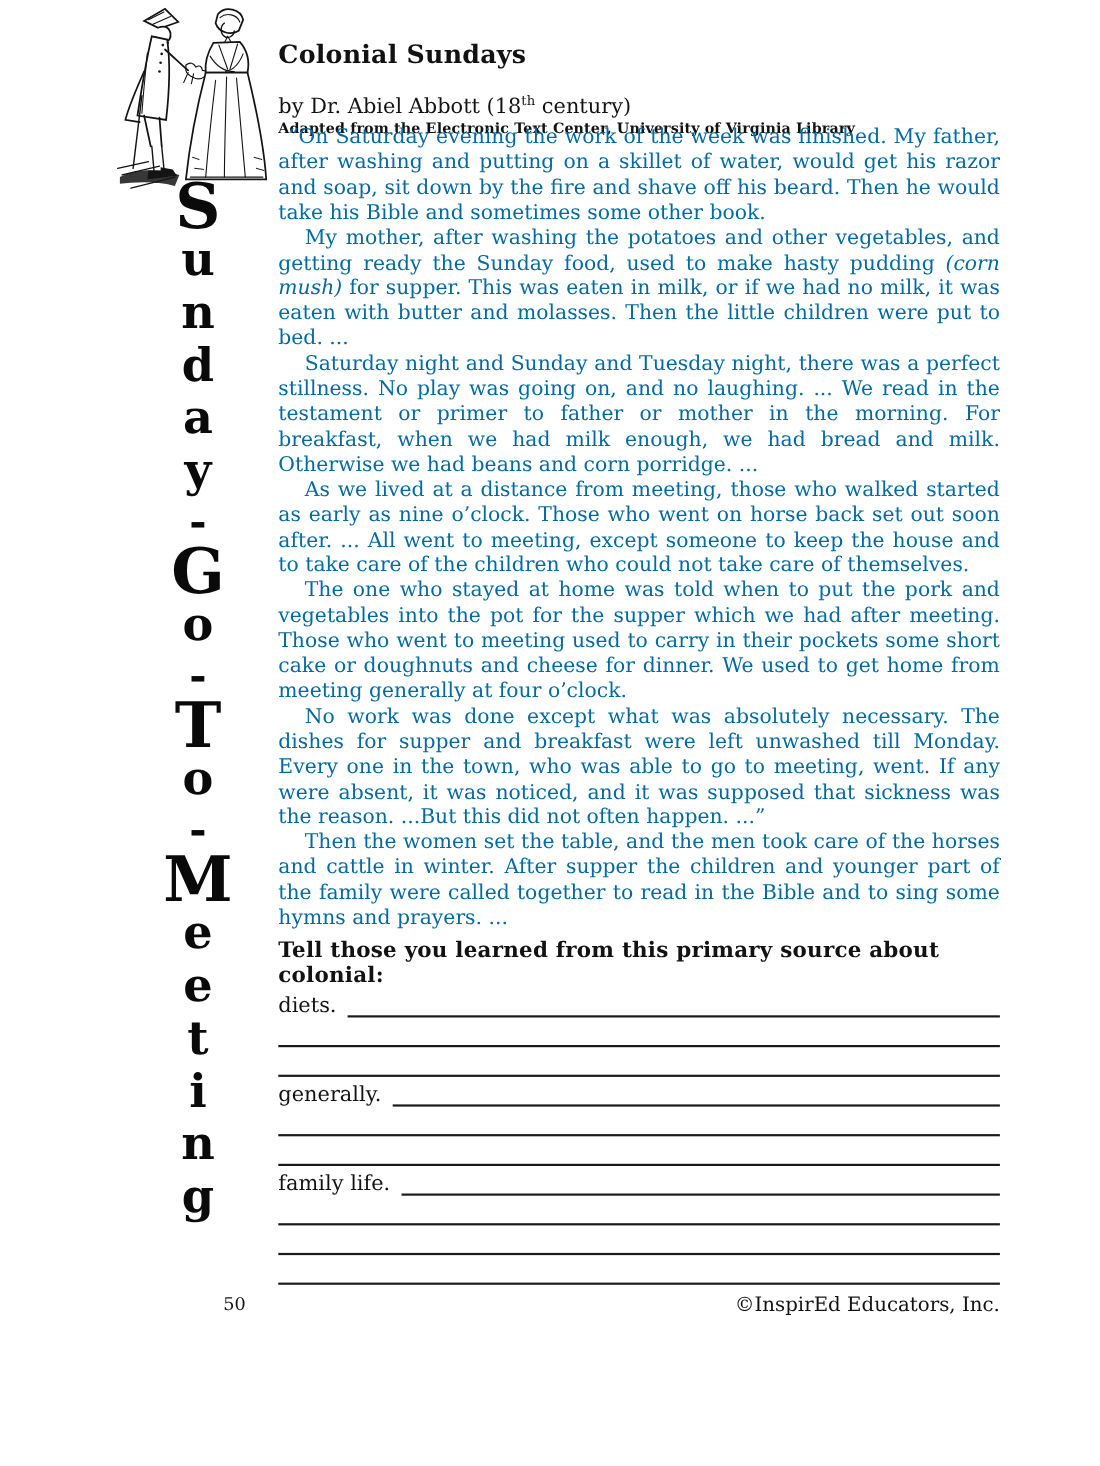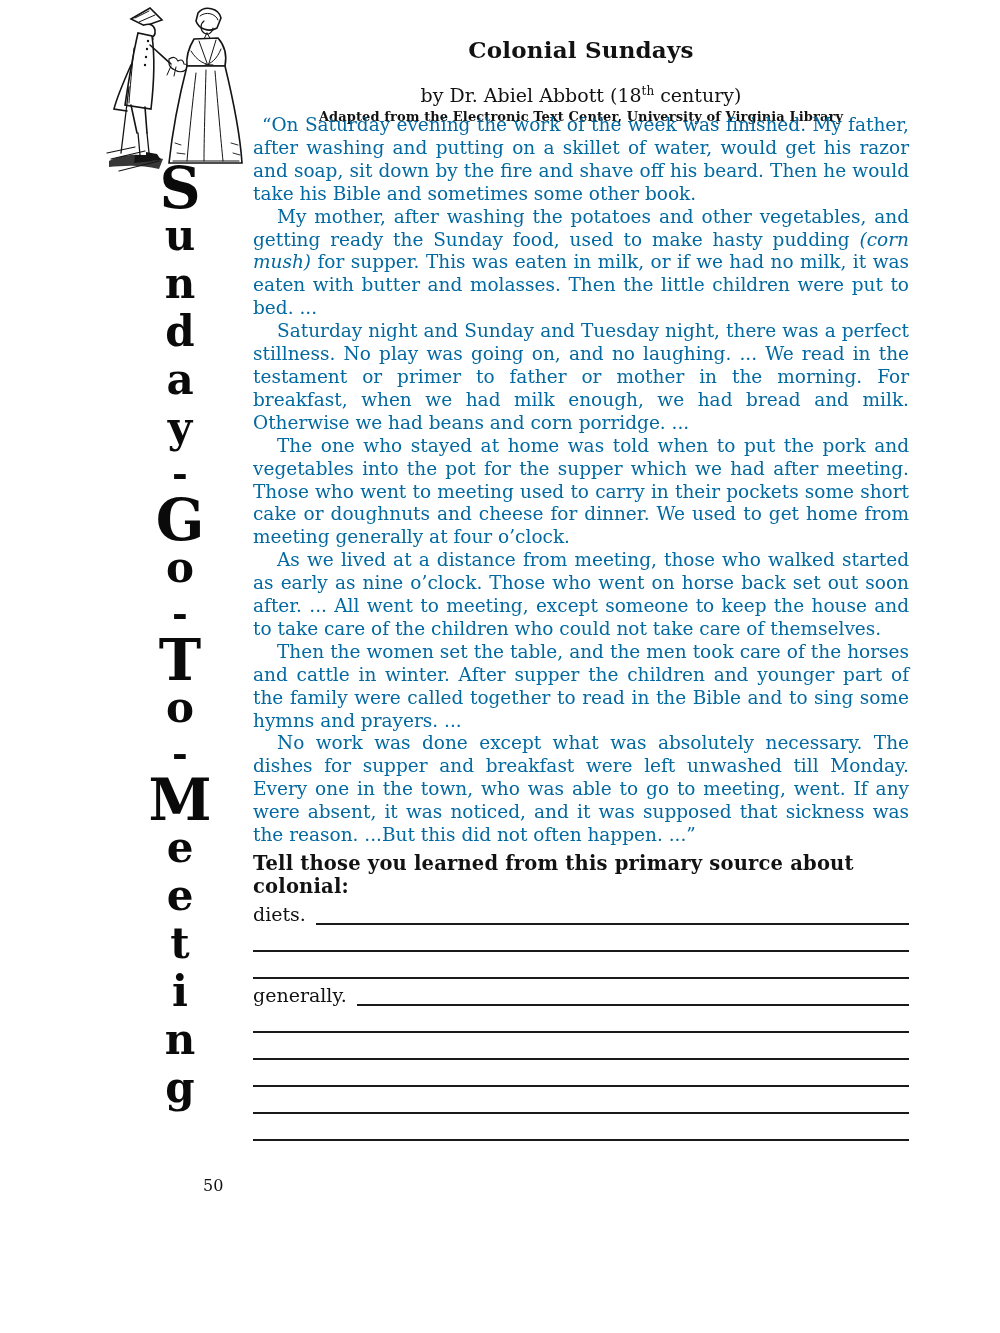--- a/index.html
+++ b/index.html
@@ -37,21 +37,20 @@
   .vbanner .glyph { height: 48px; line-height: 48px; text-align: center; }
   .vbanner .cap { font-size: 57px; }
   .vbanner .low { font-size: 42px; }
   .vbanner .hyp { font-size: 38px; line-height: 44px; height: 44px; }
 
   
   .header {
     position: absolute;
     left: 253px; top: 36px;
     width: 656px;
-    text-align: center;
   }
   .title { font-size: 23px; font-weight: bold; letter-spacing: 0.2px; }
   .byline { font-size: 19px; margin-top: 21px; }
   .byline sup { font-size: 12px; }
   .source-note { font-size: 13px; font-weight: bold; margin-top: 3px; letter-spacing: 0.1px; }
 
   
   .passage {
     position: absolute;
     left: 253px; top: 114px;
@@ -178,43 +177,48 @@
   <div class="header">
     <div class="title">Colonial Sundays</div>
     <div class="byline"><span>by Dr. Abiel Abbott (18</span><sup>th</sup><span> century)</span></div>
     <div class="source-note">Adapted from the Electronic Text Center, University of Virginia Library</div>
   </div>
 
   <div class="passage">
     <p class="first">“On Saturday evening the work of the week was finished. My father, after washing and putting on a skillet of water, would get his razor and soap, sit down by the fire and shave off his beard. Then he would take his Bible and sometimes some other book.</p>
     <p><span>My mother, after washing the potatoes and other vegetables, and getting ready the Sunday food, used to make hasty pudding </span><span class="ital">(corn mush)</span><span> for supper. This was eaten in milk, or if we had no milk, it was eaten with butter and molasses. Then the little children were put to bed. ...</span></p>
     <p>Saturday night and Sunday and Tuesday night, there was a perfect stillness. No play was going on, and no laughing. ... We read in the testament or primer to father or mother in the morning. For breakfast, when we had milk enough, we had bread and milk. Otherwise we had beans and corn porridge. ...</p>
+    <p>As we lived at a distance from meeting, those who walked started as early as nine o’clock. Those who went on horse back set out soon after. ... All went to meeting, except someone to keep the house and to take care of the children who could not take care of themselves.</p>
     <p>The one who stayed at home was told when to put the pork and vegetables into the pot for the supper which we had after meeting. Those who went to meeting used to carry in their pockets some short cake or doughnuts and cheese for dinner. We used to get home from meeting generally at four o’clock.</p>
-    <p>As we lived at a distance from meeting, those who walked started as early as nine o’clock. Those who went on horse back set out soon after. ... All went to meeting, except someone to keep the house and to take care of the children who could not take care of themselves.</p>
+    <p>No work was done except what was absolutely necessary. The dishes for supper and breakfast were left unwashed till Monday. Every one in the town, who was able to go to meeting, went.  If any were absent, it was noticed, and it was supposed that sickness was the reason. ...But this did not often happen. ...”</p>
     <p>Then the women set the table, and the men took care of the horses and cattle in winter. After supper the children and younger part of the family were called together to read in the Bible and to sing some hymns and prayers. ...</p>
-    <p>No work was done except what was absolutely necessary. The dishes for supper and breakfast were left unwashed till Monday. Every one in the town, who was able to go to meeting, went.  If any were absent, it was noticed, and it was supposed that sickness was the reason. ...But this did not often happen. ...”</p>
   </div>
 
   <div class="questions">
     <div class="prompt">Tell those you learned from this primary source about colonial:</div>
 
     <div class="label-row">
       <span class="lbl">diets.</span>
       <div class="write-line"></div>
     </div>
     <div class="answer-line"></div>
     <div class="answer-line"></div>
 
     <div class="label-row">
       <span class="lbl">generally.</span>
       <div class="write-line"></div>
     </div>
     <div class="answer-line"></div>
     <div class="answer-line"></div>
 
+    <div class="label-row">
+      <span class="lbl">family life.</span>
+      <div class="write-line"></div>
+    </div>
     <div class="answer-line"></div>
     <div class="answer-line"></div>
     <div class="answer-line"></div>
   </div>
 
   <div class="page-number">50</div>
+  <div class="copyright">©InspirEd Educators, Inc.</div>
 
 </div>
 
 </body></html>

